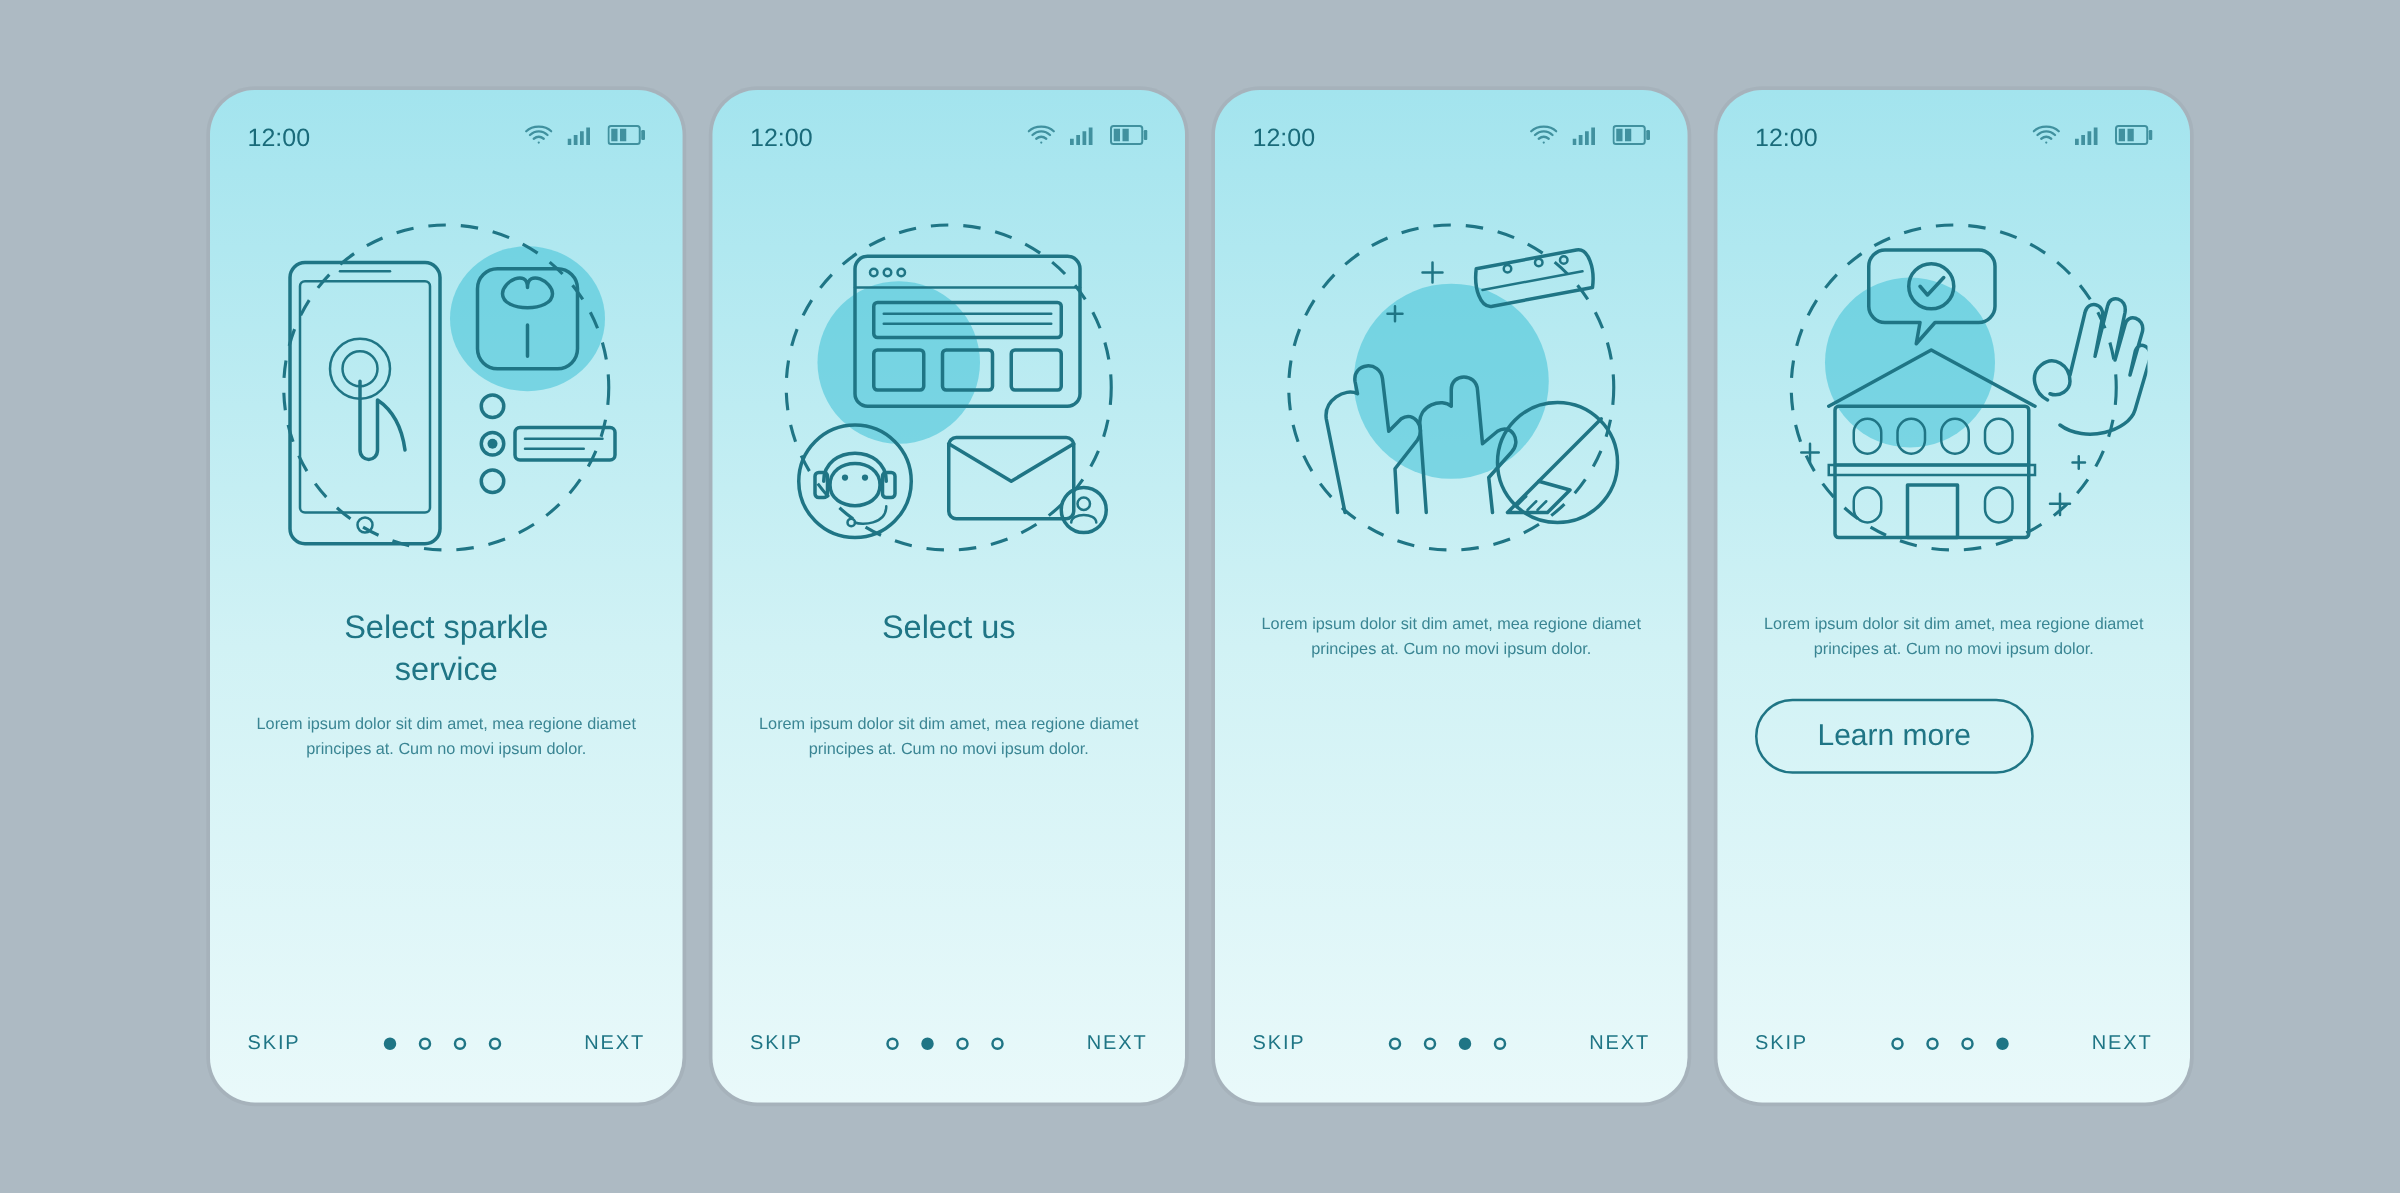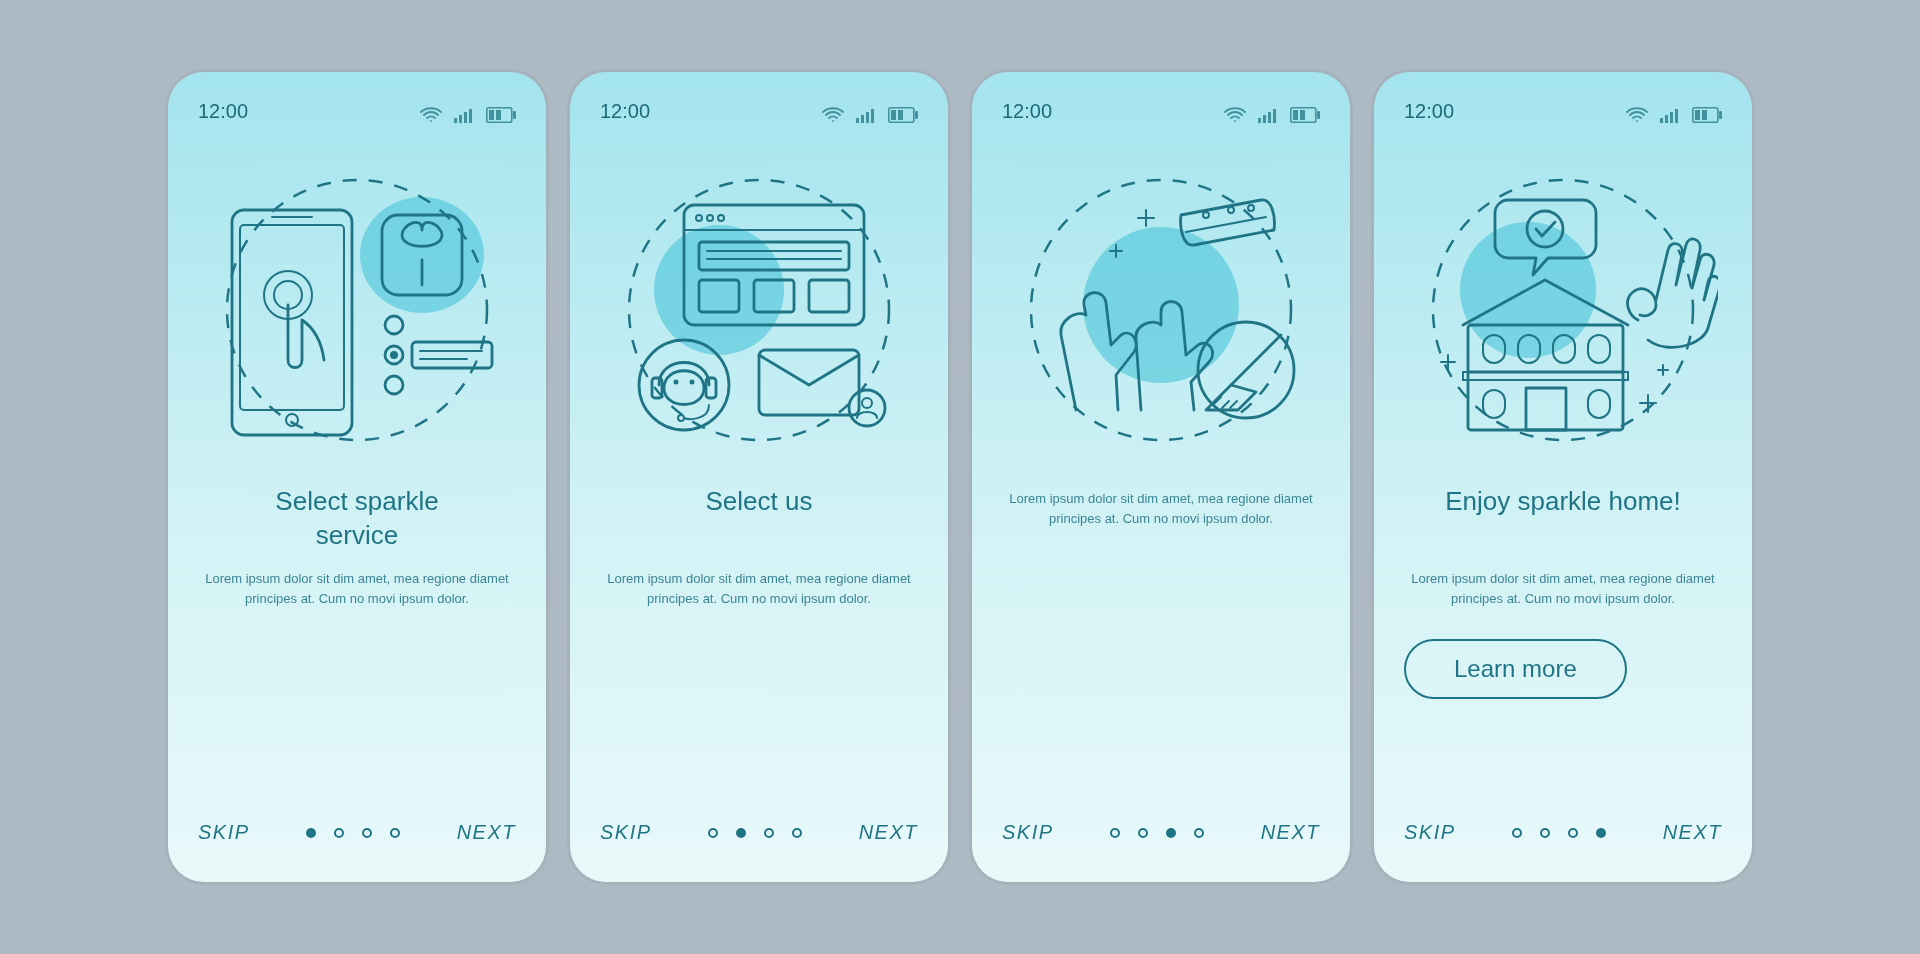--- a/index.html
+++ b/index.html
@@ -20,21 +20,21 @@
     border-radius: 36px;
     box-shadow: 0 0 0 3px rgba(0,0,0,0.04);
     position: relative;
     display: flex;
     flex-direction: column;
     padding: 28px 30px 32px;
     color: #1a6b7a;
   }
   .status-bar {
     display: flex;
-    align-items: flex-end;
+    align-items: flex-start;
     justify-content: space-between;
     font-size: 20px;
     font-weight: 500;
     margin-bottom: 4px;
   }
   .status-icons {
     display: flex;
     align-items: center;
     gap: 12px;
     opacity: 0.75;
@@ -105,25 +105,24 @@
     border-radius: 50%;
     border: 2px solid #1f7585;
   }
   .dot.active {
     background: #1f7585;
   }
   .nav-btn {
     background: none;
     border: none;
     color: #1f7585;
-    font-size: 20px;
+    font-size: 16px;
     letter-spacing: 1.5px;
     cursor: pointer;
     font-family: inherit;
-    font-style: italic;
   }
   .ill-circle-dash {
     fill: none;
     stroke: #1f7585;
     stroke-width: 2.5;
     stroke-dasharray: 14 12;
   }
   .ill-stroke {
     fill: none;
     stroke: #1f7585;
@@ -376,21 +375,20 @@
       <rect class="ill-thin" x="145" y="175" width="22" height="28" rx="11"></rect>
       <rect class="ill-thin" x="180" y="175" width="22" height="28" rx="11"></rect>
       <rect class="ill-thin" x="75" y="230" width="22" height="28" rx="11"></rect>
       <rect class="ill-thin" x="180" y="230" width="22" height="28" rx="11"></rect>
 
       <path class="ill-thin" d="M40 195 L40 210 M33 202 L47 202"></path>
       <path class="ill-thin" d="M240 235 L240 252 M232 243 L248 243"></path>
       <path class="ill-thin" d="M255 205 L255 215 M250 210 L260 210"></path>
     </svg>
   </div>
-  <div class="title">Enjoy sparkle home!</div>
   <div class="body">Lorem ipsum dolor sit dim amet, mea regione diamet principes at. Cum no movi ipsum dolor.</div>
   <div class="cta-row">
     <button class="cta">Learn more</button>
   </div>
   <div class="nav">
     <button class="nav-btn">SKIP</button>
     <div class="dots">
       <span class="dot"></span>
       <span class="dot"></span>
       <span class="dot"></span>

